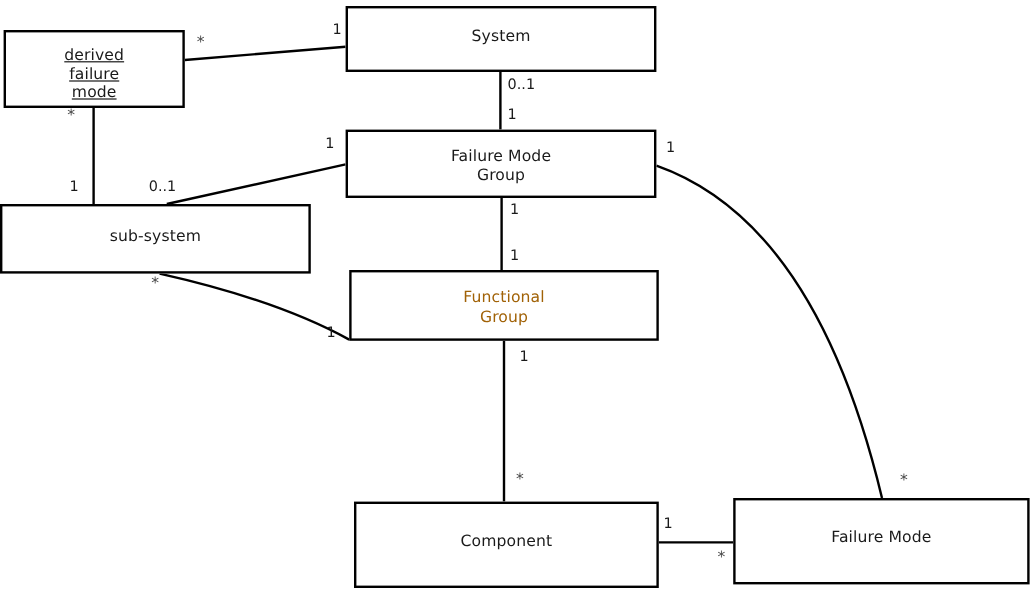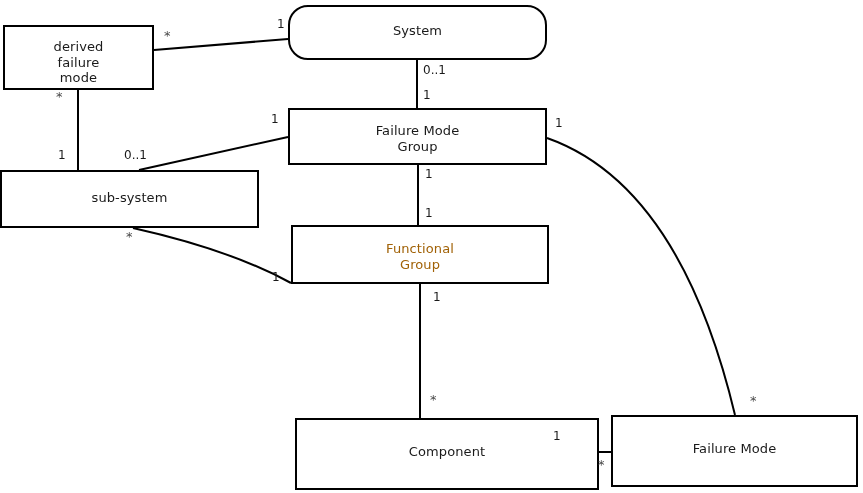--- a/index.html
+++ b/index.html
@@ -69,39 +69,39 @@
         <path d="M 418 165 L 418 225" stroke="#000000"></path>
         <path d="M 133 228 Q 231 250 291 283" stroke="#000000"></path>
         <path d="M 420 284 L 420 418" stroke="#000000"></path>
         <path d="M 547 138 Q 680 185 735 415" stroke="#000000"></path>
         <path d="M 549 452 L 611 452" stroke="#000000"></path>
       </g>
   </svg>
 
   <div id="nodes">
       <div class="node" style="left: 3px; top: 25px; width: 151px; height: 65px;">
-        <div class="node-label" style="top: 12px; margin-left: 0px; color: rgb(26, 26, 26);">derived
+        <div class="node-label" style="top: 12px; margin-left: 0px; color: rgb(26, 26, 26); text-decoration: underline;">derived
 failure
 mode</div>
       </div>
-      <div class="node" style="left: 288px; top: 5px; width: 259px; height: 55px; border-radius: 20px;">
+      <div class="node" style="left: 288px; top: 5px; width: 259px; height: 55px;">
         <div class="node-label" style="top: 16px; margin-left: 0px; color: rgb(26, 26, 26);">System</div>
       </div>
       <div class="node" style="left: 288px; top: 108px; width: 259px; height: 57px;">
         <div class="node-label" style="top: 13px; margin-left: 0px; color: rgb(26, 26, 26);">Failure Mode
 Group</div>
       </div>
       <div class="node" style="left: 0px; top: 170px; width: 259px; height: 58px; text-decoration: underline;">
         <div class="node-label" style="top: 18px; margin-left: 0px; color: rgb(26, 26, 26);">sub-system</div>
       </div>
       <div class="node" style="left: 291px; top: 225px; width: 258px; height: 59px;">
         <div class="node-label" style="top: 14px; margin-left: 0px; color: #a16207;">Functional
 Group</div>
       </div>
-      <div class="node" style="left: 295px; top: 418px; width: 304px; height: 72px;">
+      <div class="node" style="left: 295px; top: 418px; width: 254px; height: 72px;">
         <div class="node-label" style="top: 24px; margin-left: 0px; color: rgb(26, 26, 26);">Component</div>
       </div>
       <div class="node" style="left: 611px; top: 415px; width: 247px; height: 72px;">
         <div class="node-label" style="top: 24px; margin-left: 0px; color: rgb(26, 26, 26);">Failure Mode</div>
       </div>
     </div>
   <div id="mults">
       <span class="mult star" style="left: 164px; top: 30px;">*</span>
       <span class="mult" style="left: 277px; top: 18px;">1</span>
       <span class="mult" style="left: 423px; top: 64px;">0..1</span>

